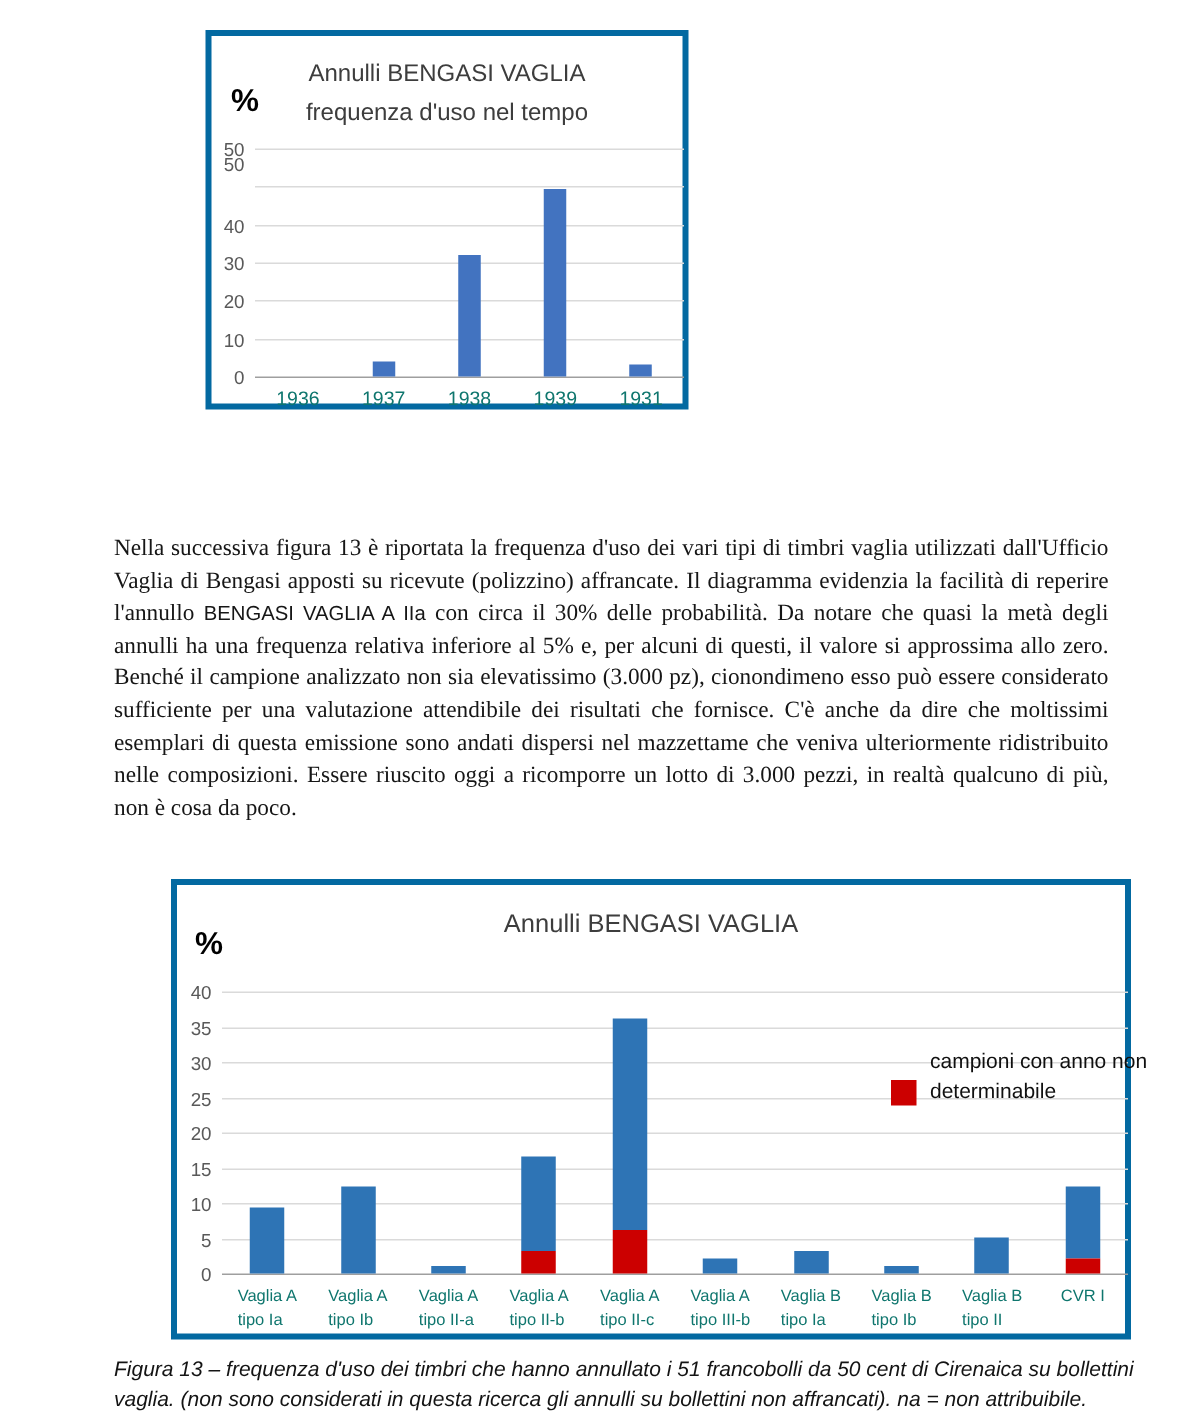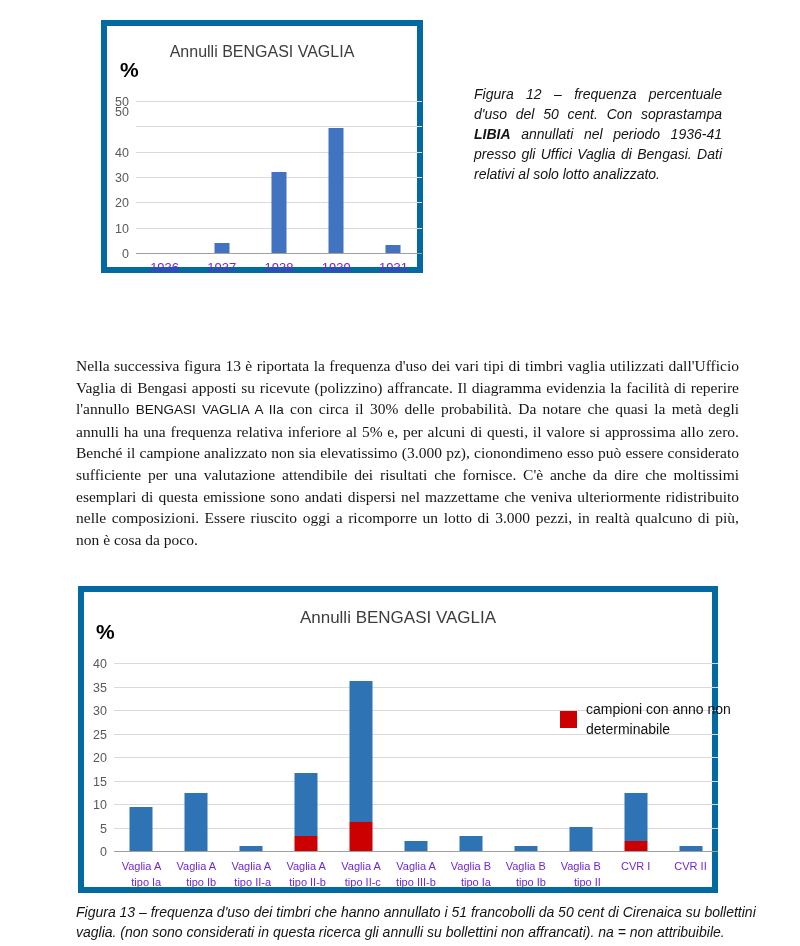--- a/index.html
+++ b/index.html
@@ -3,21 +3,21 @@
 <meta charset="utf-8">
 <style>
   html,body{margin:0;padding:0;}
   body{
     width:800px;height:946px;background:#ffffff;position:relative;
     font-family:"Liberation Sans",sans-serif;color:#141414;
   }
   .page{position:absolute;inset:0;background:#ffffff;overflow:hidden;}
 
   
-  .chart-frame{position:absolute;background:#fff;border:6px solid #0369a1;box-sizing:border-box;}
+  .chart-frame{position:absolute;background:#fff;border:4px solid #0369a1;box-sizing:border-box;margin-left:36px;}
   #chart1{left:101px;top:20px;width:322px;height:253px;}
   #chart2{left:78px;top:586px;width:640px;height:307px;}
 
   .chart-title{position:absolute;left:0;right:0;text-align:center;color:#3d3d3d;}
   #chart1 .chart-title{top:13px;font-size:16px;line-height:26px;}
   #chart2 .chart-title{top:12px;font-size:17px;line-height:27px;}
 
   .pct{position:absolute;font-weight:bold;font-size:21px;color:#000;}
   #chart1 .pct{left:13px;top:32px;}
   #chart2 .pct{left:12px;top:28px;}
@@ -29,26 +29,26 @@
   .gridline{position:absolute;left:0;right:0;height:1px;background:#dadada;}
   .ytick{position:absolute;right:calc(100% + 7px);font-size:12.5px;color:#595959;}
   .slots{position:absolute;inset:0;display:flex;}
   .slot{flex:1 1 0;position:relative;}
   .stack{position:absolute;bottom:0;left:50%;transform:translateX(-50%);
          display:flex;flex-direction:column-reverse;}
   #plot1 .stack{width:15px;}
   #plot2 .stack{width:23px;}
   .seg{width:100%;}
   .xlabel{position:absolute;top:calc(100% + 7px);left:50%;transform:translateX(-50%);
-          text-align:right;color:#6d28d9;}
+          text-align:left;color:#0f766e;}
   #plot1 .xlabel{font-size:13px;line-height:16px;}
   #plot2 .xlabel{font-size:11px;line-height:16px;}
   .xlabel div{white-space:nowrap;}
 
-  .legend{position:absolute;left:476px;top:107px;display:flex;gap:9px;align-items:center;}
+  .legend{position:absolute;left:476px;top:107px;display:flex;gap:9px;align-items:flex-end;}
   .legend-swatch{width:17px;height:17px;flex:0 0 auto;}
   .legend-label{width:152px;font-size:14px;line-height:20px;color:#101010;}
 
   
   .fig12-caption{position:absolute;left:474px;top:84px;width:248px;
     font-style:italic;font-size:14px;line-height:20px;text-align:justify;color:#141414;}
   .fig12-note{margin-top:9px;}
   .body-text{position:absolute;left:76px;top:355px;width:663px;margin:0;
     font-family:"Liberation Serif",serif;font-size:15.5px;line-height:21.6px;
     text-align:justify;color:#161616;}
@@ -57,20 +57,21 @@
     font-style:italic;font-size:14px;line-height:19.5px;color:#141414;}
 </style>
 </head>
 <body>
 
 <div class="page">
 
   <div class="chart-frame" id="chart1">
     <div class="chart-title">
       <div>Annulli BENGASI VAGLIA</div>
+      <div>frequenza d'uso nel tempo</div>
     </div>
     <div class="pct">%</div>
     <div class="plot" id="plot1">
         <div class="gridline" style="bottom: 24.3333px;"></div>
         <div class="gridline" style="bottom: 49.6667px;"></div>
         <div class="gridline" style="bottom: 75px;"></div>
         <div class="gridline" style="bottom: 100.333px;"></div>
         <div class="gridline" style="bottom: 125.667px;"></div>
         <div class="gridline" style="bottom: 151px;"></div>
         <div class="ytick" style="bottom: -8px;">0</div>
@@ -117,21 +118,20 @@
             </div>
             <div class="xlabel">
               <div>1931</div>
             </div>
           </div>
         </div>
       </div>
   </div>
 
   <div class="fig12-caption">
-    <div><span>Figura 12 – frequenza percentuale d'uso del 50 cent. Con soprastampa </span><b>LIBIA</b><span> annullati nel periodo 1936-41 presso gli Uffici Vaglia di Bengasi. Dati relativi al solo lotto analizzato.</span></div>
   </div>
 
   <p class="body-text"><span>Nella successiva figura 13 è riportata la frequenza d'uso dei vari tipi di timbri vaglia utilizzati dall'Ufficio Vaglia di Bengasi apposti su ricevute (polizzino) affrancate. Il diagramma evidenzia la facilità di reperire l'annullo </span><span class="sans">BENGASI VAGLIA A IIa</span><span> con circa il 30% delle probabilità. Da notare che quasi la metà degli annulli ha una frequenza relativa inferiore al 5% e, per alcuni di questi, il valore si approssima allo zero. Benché il campione analizzato non sia elevatissimo (3.000 pz), cionondimeno esso può essere considerato sufficiente per una valutazione attendibile dei risultati che fornisce. C'è anche da dire che moltissimi esemplari di questa emissione sono andati dispersi nel mazzettame che veniva ulteriormente ridistribuito nelle composizioni. Essere riuscito oggi a ricomporre un lotto di 3.000 pezzi, in realtà qualcuno di più, non è cosa da poco.</span></p>
 
   <div class="chart-frame" id="chart2">
     <div class="chart-title">
       <div>Annulli BENGASI VAGLIA</div>
     </div>
     <div class="pct">%</div>
     <div class="plot" id="plot2">
@@ -238,28 +238,20 @@
           </div>
           <div class="slot">
             <div class="stack">
               <div class="seg" style="height: 9.87px; background: rgb(204, 0, 0);"></div>
               <div class="seg" style="height: 48.41px; background: rgb(46, 116, 181);"></div>
             </div>
             <div class="xlabel">
               <div>CVR I</div>
             </div>
           </div>
-          <div class="slot">
-            <div class="stack">
-              <div class="seg" style="height: 4.7px; background: rgb(46, 116, 181);"></div>
-            </div>
-            <div class="xlabel">
-              <div>CVR II</div>
-            </div>
-          </div>
         </div>
       </div>
     <div class="legend">
       <div class="legend-swatch" id="legend-swatch" style="background: rgb(204, 0, 0);"></div>
       <div class="legend-label">campioni con anno non determinabile</div>
     </div>
   </div>
 
   <div class="fig13-caption">Figura 13 – frequenza d'uso dei timbri che hanno annullato i 51 francobolli da 50 cent di Cirenaica su bollettini vaglia. (non sono considerati in questa ricerca gli annulli su bollettini non affrancati). na = non attribuibile.</div>
 

